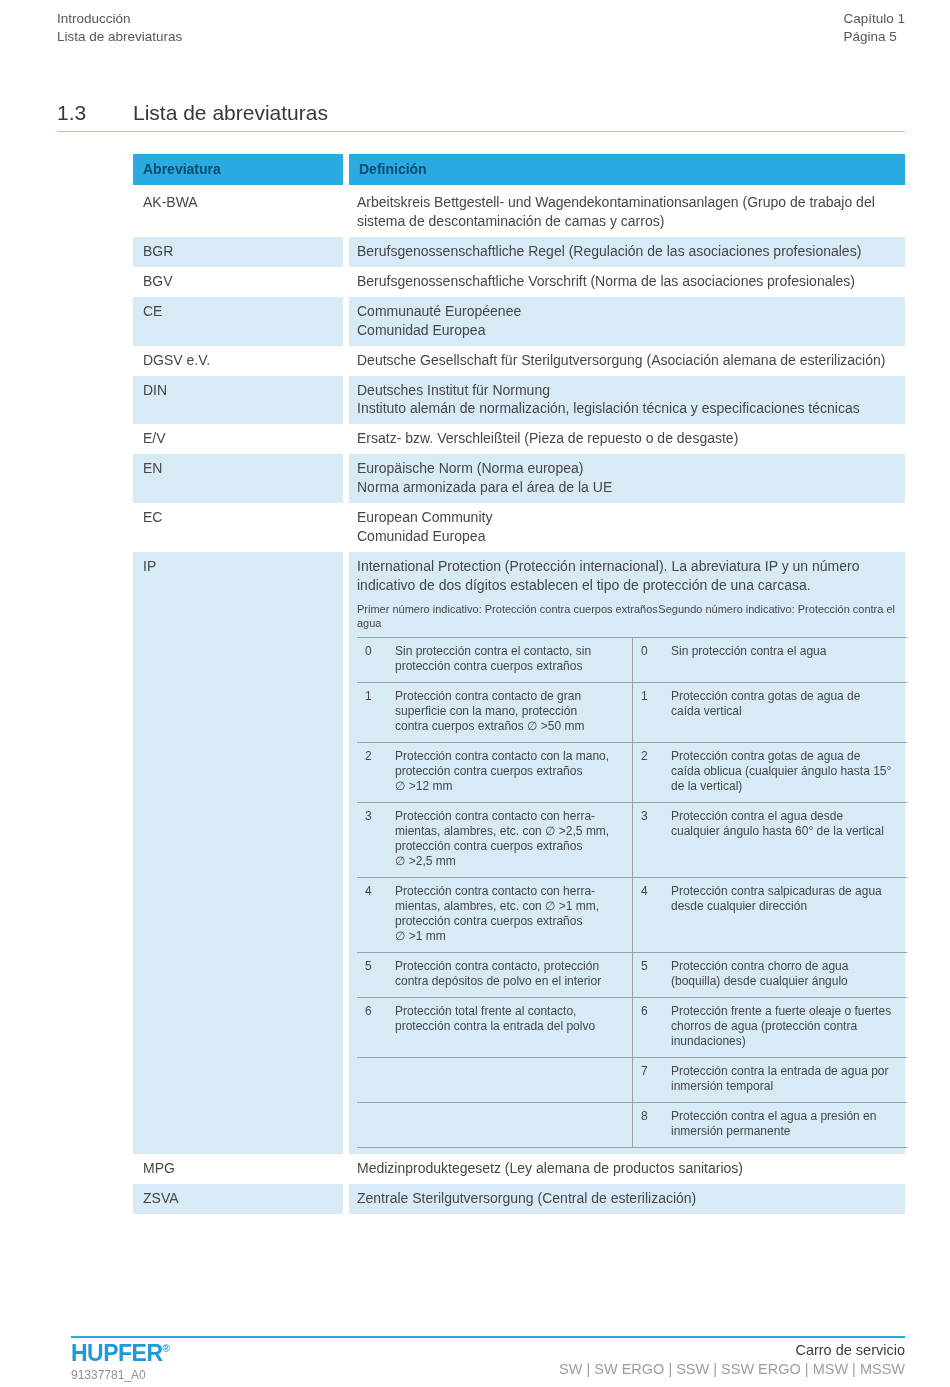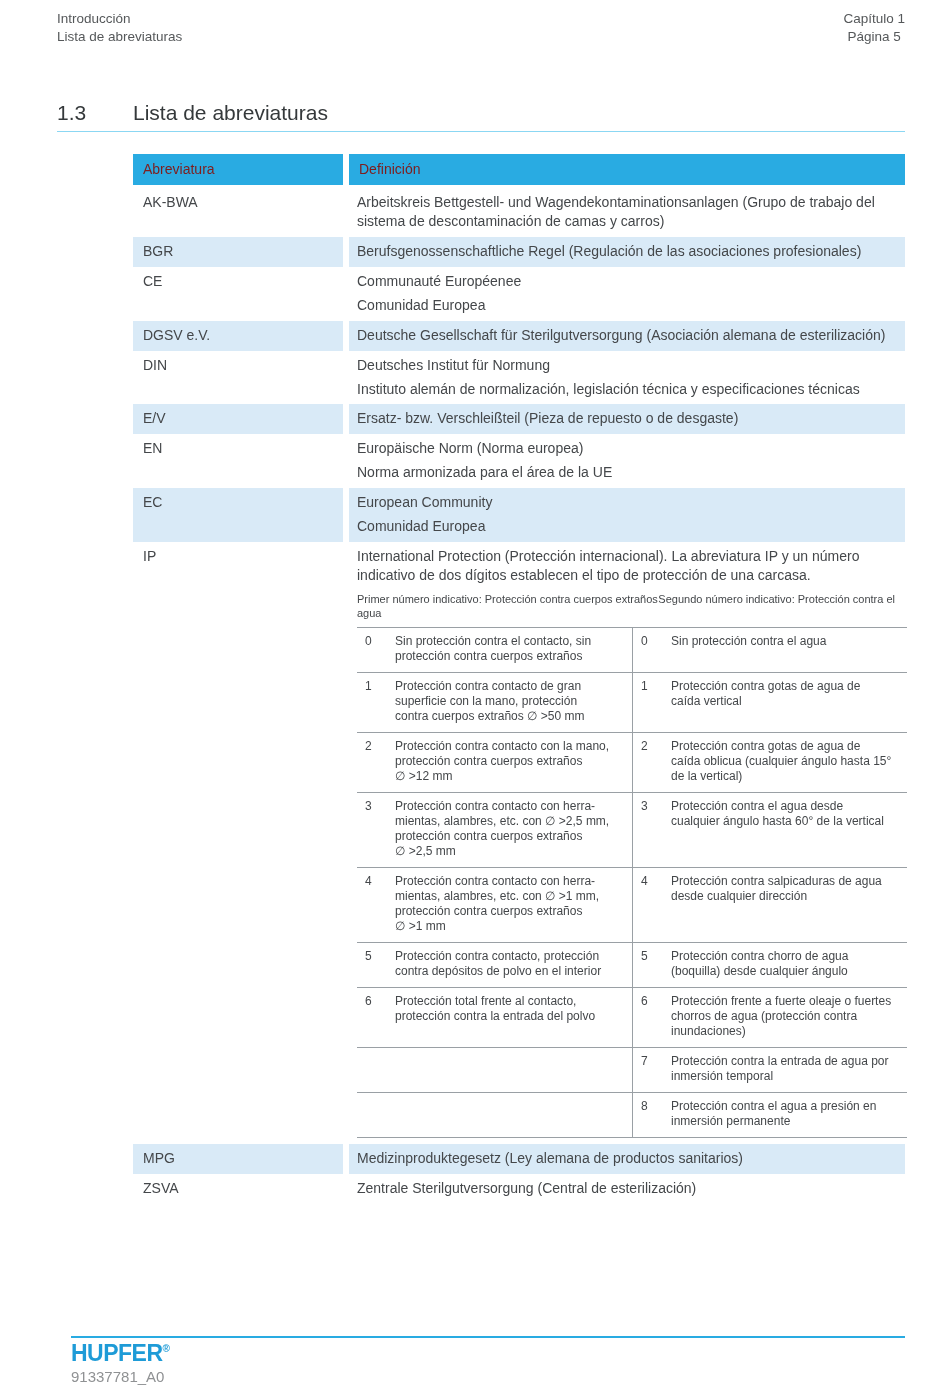--- a/index.html
+++ b/index.html
@@ -10,51 +10,51 @@
     font-family:"Liberation Sans", sans-serif;
     color:#434649;
     overflow:hidden;
   }
   
   .page-header {
     display:flex; justify-content:space-between;
     margin:10px 45px 0 57px;
     font-size:13.5px; line-height:1.35; color:#55585a;
   }
-  .ph-right { text-align:center; }
+  .ph-right { text-align:left; }
 
   
   .section-heading {
     margin:55px 45px 0 57px;
     font-size:21px; color:#35393b;
     padding-bottom:6px;
     border-bottom:1px solid #8bd7f3;
   }
   .sec-num { display:inline-block; width:76px; }
 
   
   .abbr-table {
     margin:22px 45px 0 133px;
     width:772px;
     border-collapse:collapse;
     table-layout:fixed;
     font-size:14px; line-height:1.35;
   }
   .abbr-table th, .abbr-table td { vertical-align:top; text-align:left; }
   .abbr-table th {
-    background:#29abe2; color:#7f1d1d; font-weight:normal;
+    background:#29abe2; color:#0c4a6e; font-weight:bold;
     padding:6px 8px 6px 10px;
     border-bottom:3px solid #ffffff;
     font-size:14px;
   }
   th.col-abbr, td.col-abbr { width:192px; border-right:6px solid #ffffff; }
   .abbr-table td { padding:5px 10px 6px 10px; color:#44474a; }
   td.col-def { padding-left:8px; }
   .abbr-table tbody tr:nth-child(even) td { background:#d9eaf7; }
-  .def-para + .def-para { margin-top:5px; }
+  .def-para + .def-para { }
 
   
   .ip-subheader { margin-top:7px; font-size:11px; line-height:1.3; color:#44474a; }
   .ip-subheader-line { display:flex; justify-content:space-between; }
   .ip-table {
     margin-top:7px; width:550px;
     font-size:12px; line-height:1.25; color:#44474a;
   }
   .ip-row { display:flex; border-top:1px solid #9aa0a5; }
   .ip-row:last-child { border-bottom:1px solid #9aa0a5; }
@@ -62,21 +62,21 @@
   .ip-cell.right { border-left:1px solid #9aa0a5; }
   .ip-num { width:30px; flex-shrink:0; }
   .ip-text { white-space:pre-line; }
 
   
   .page-footer { position:absolute; left:71px; right:45px; top:1336px; }
   .footer-rule { border-top:2px solid #29abe2; }
   .footer-content { display:flex; justify-content:space-between; margin-top:4px; }
   .logo { font-size:23px; font-weight:bold; letter-spacing:-0.5px; color:#1e9bd7; line-height:1; }
   .logo sup { font-size:10px; vertical-align:super; }
-  .doc-number { margin-top:3px; font-size:15px; color:#8f9193; }
+  .doc-number { margin-top:3px; font-size:12px; color:#8f9193; }
   .footer-right { text-align:right; }
   .product { font-size:14.5px; color:#3d4042; }
   .models { margin-top:3px; font-size:14.5px; color:#9b9da0; }
 </style>
 </head>
 <body>
 
 <div class="page">
 
   <div class="page-header">
@@ -108,20 +108,26 @@
             <div class="def-para">Arbeitskreis Bettgestell- und Wagendekontaminationsanlagen (Grupo de trabajo del sistema de descontaminación de camas y carros)</div>
           </td>
         </tr>
         <tr>
           <td class="col-abbr">BGR</td>
           <td class="col-def">
             <div class="def-para">Berufsgenossenschaftliche Regel (Regulación de las asociaciones profesionales)</div>
           </td>
         </tr>
         <tr>
+          <td class="col-abbr">BGV</td>
+          <td class="col-def">
+            <div class="def-para">Berufsgenossenschaftliche Vorschrift (Norma de las asociaciones profesionales)</div>
+          </td>
+        </tr>
+        <tr>
           <td class="col-abbr">CE</td>
           <td class="col-def">
             <div class="def-para">Communauté Européenee</div>
             <div class="def-para">Comunidad Europea</div>
           </td>
         </tr>
         <tr>
           <td class="col-abbr">DGSV e.V.</td>
           <td class="col-def">
             <div class="def-para">Deutsche Gesellschaft für Sterilgutversorgung (Asociación alemana de esterilización)</div>
@@ -297,16 +303,20 @@
       </tbody>
   </table>
 
   <div class="page-footer">
     <div class="footer-rule"></div>
     <div class="footer-content">
       <div class="footer-left">
         <div class="logo"><span>HUPFER</span><sup>®</sup></div>
         <div class="doc-number">91337781_A0</div>
       </div>
+      <div class="footer-right">
+        <div class="product">Carro de servicio</div>
+        <div class="models">SW | SW ERGO | SSW | SSW ERGO | MSW | MSSW</div>
+      </div>
     </div>
   </div>
 
 </div>
 
 </body></html>

